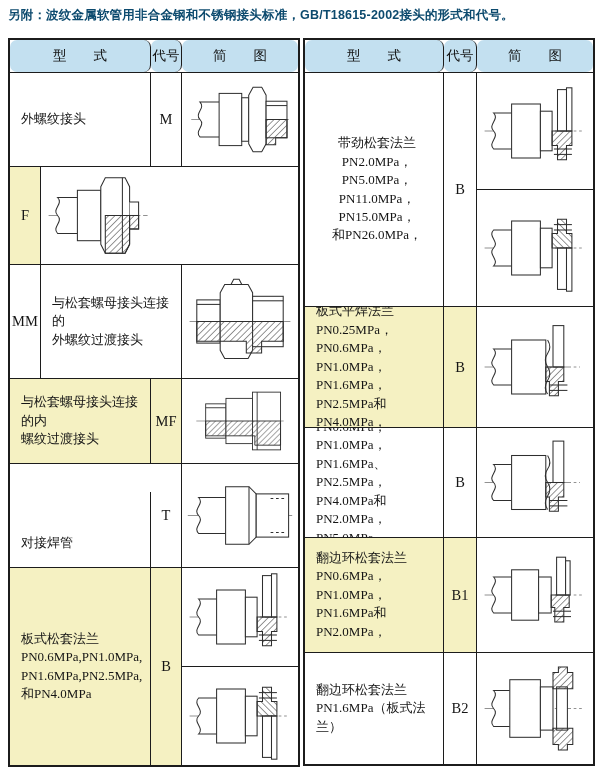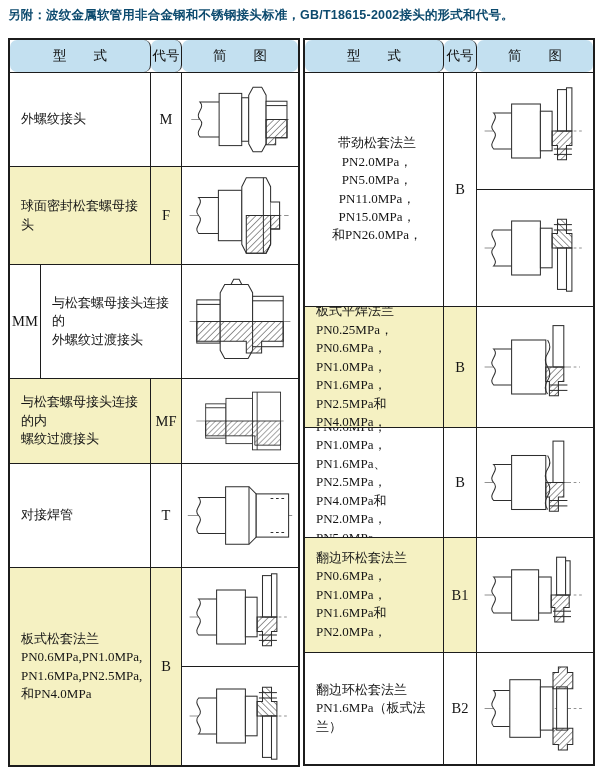--- a/index.html
+++ b/index.html
@@ -57,21 +57,20 @@
                 <polygon points="70,22 75,13 85,13 90,22 90,78 85,87 75,87 70,78" fill="#fff"></polygon>
                 <rect x="90" y="29" width="24" height="42" fill="#fff"></rect>
                 <line x1="90" y1="34" x2="114" y2="34"></line>
                 <path d="M90,50 h24 v21 h-13 v8 h-11 z" fill="url(#p1)"></path>
               </g>
             </svg>
           </div>
         </div>
       </div>
       <div class="t-row" style="height: 97px;">
-        <div class="t-cell cell-type hl" style="width: 141px;">球面密封松套螺母接头</div>
         <div class="t-cell cell-code hl" style="width: 31px;">F</div>
         <div class="t-cell cell-diagram" style="width: 116px;">
           <div class="diagram">
             <svg viewBox="0 0 120 100" preserveAspectRatio="xMidYMid meet">
               <defs>
                 <pattern id="p2" width="5" height="5" patternUnits="userSpaceOnUse" patternTransform="rotate(45)">
                   <line x1="0" y1="0" x2="0" y2="5" stroke="#4a4a4a" stroke-width="1.3"></line>
                 </pattern>
               </defs>
               <g fill="none" stroke="#2e2e2e" stroke-width="1.15" stroke-linejoin="miter">
@@ -133,21 +132,21 @@
                 <rect x="42" y="21" width="34" height="58" fill="#fff"></rect>
                 <rect x="76" y="13" width="36" height="74" fill="#fff"></rect>
                 <line x1="82" y1="13" x2="82" y2="87"></line>
                 <path d="M16,50 h96 v31 h-33 v-12 h-63 z" fill="url(#p4)"></path>
               </g>
             </svg>
           </div>
         </div>
       </div>
       <div class="t-row" style="height: 103px;">
-        <div class="t-cell cell-type" style="width: 141px;">对接焊管</div>
+        <div class="t-cell cell-type" style="width: 141px; margin-top: 28px;">对接焊管</div>
         <div class="t-cell cell-code" style="width: 31px;">T</div>
         <div class="t-cell cell-diagram" style="width: 116px;">
           <div class="diagram">
             <svg viewBox="0 0 120 100" preserveAspectRatio="xMidYMid meet">
               <g fill="none" stroke="#2e2e2e" stroke-width="1.15" stroke-linejoin="miter">
                 <line x1="2" y1="50" x2="118" y2="50" stroke="#666" stroke-width="0.8" stroke-dasharray="12 3 3 3"></line>
                 <path d="M44,30 H14 c7,7 -7,13 0,20 c7,7 -7,13 0,20 H44" fill="#fff"></path>
                 <polygon points="44,18 70,18 78,26 78,74 70,82 44,82" fill="#fff"></polygon>
                 <line x1="70" y1="18" x2="70" y2="82"></line>
                 <rect x="78" y="26" width="36" height="48" fill="#fff"></rect>

